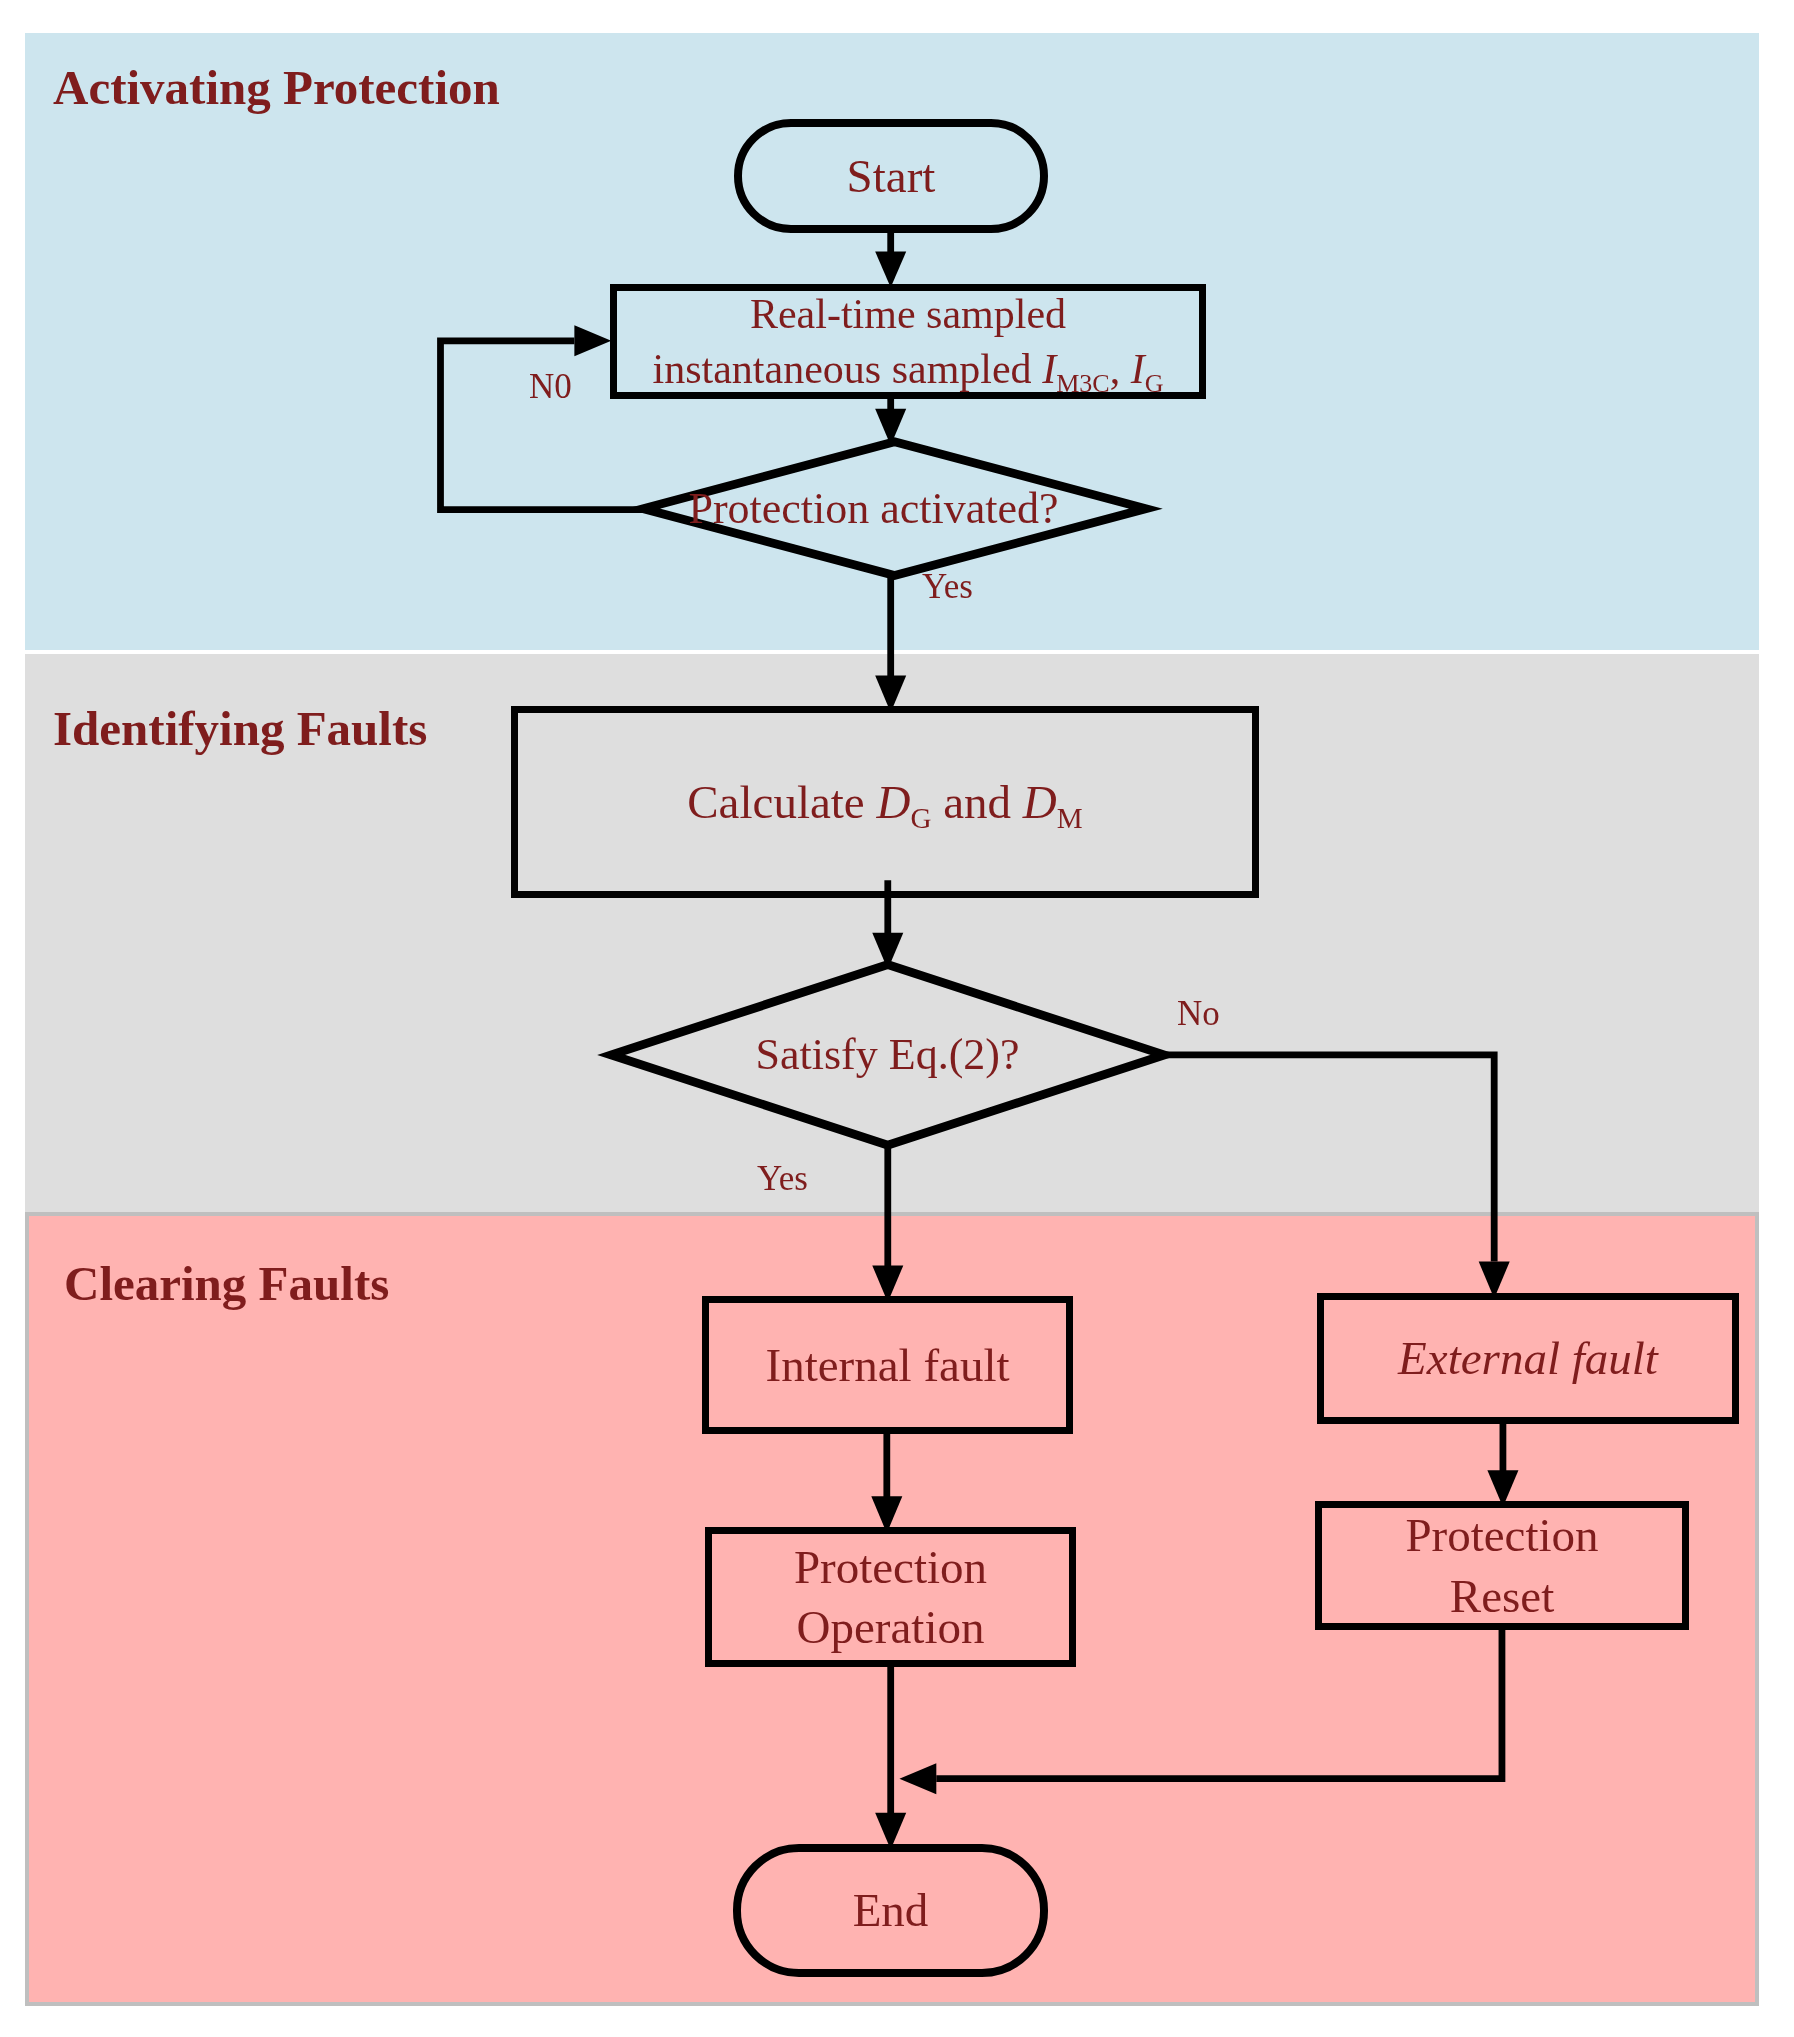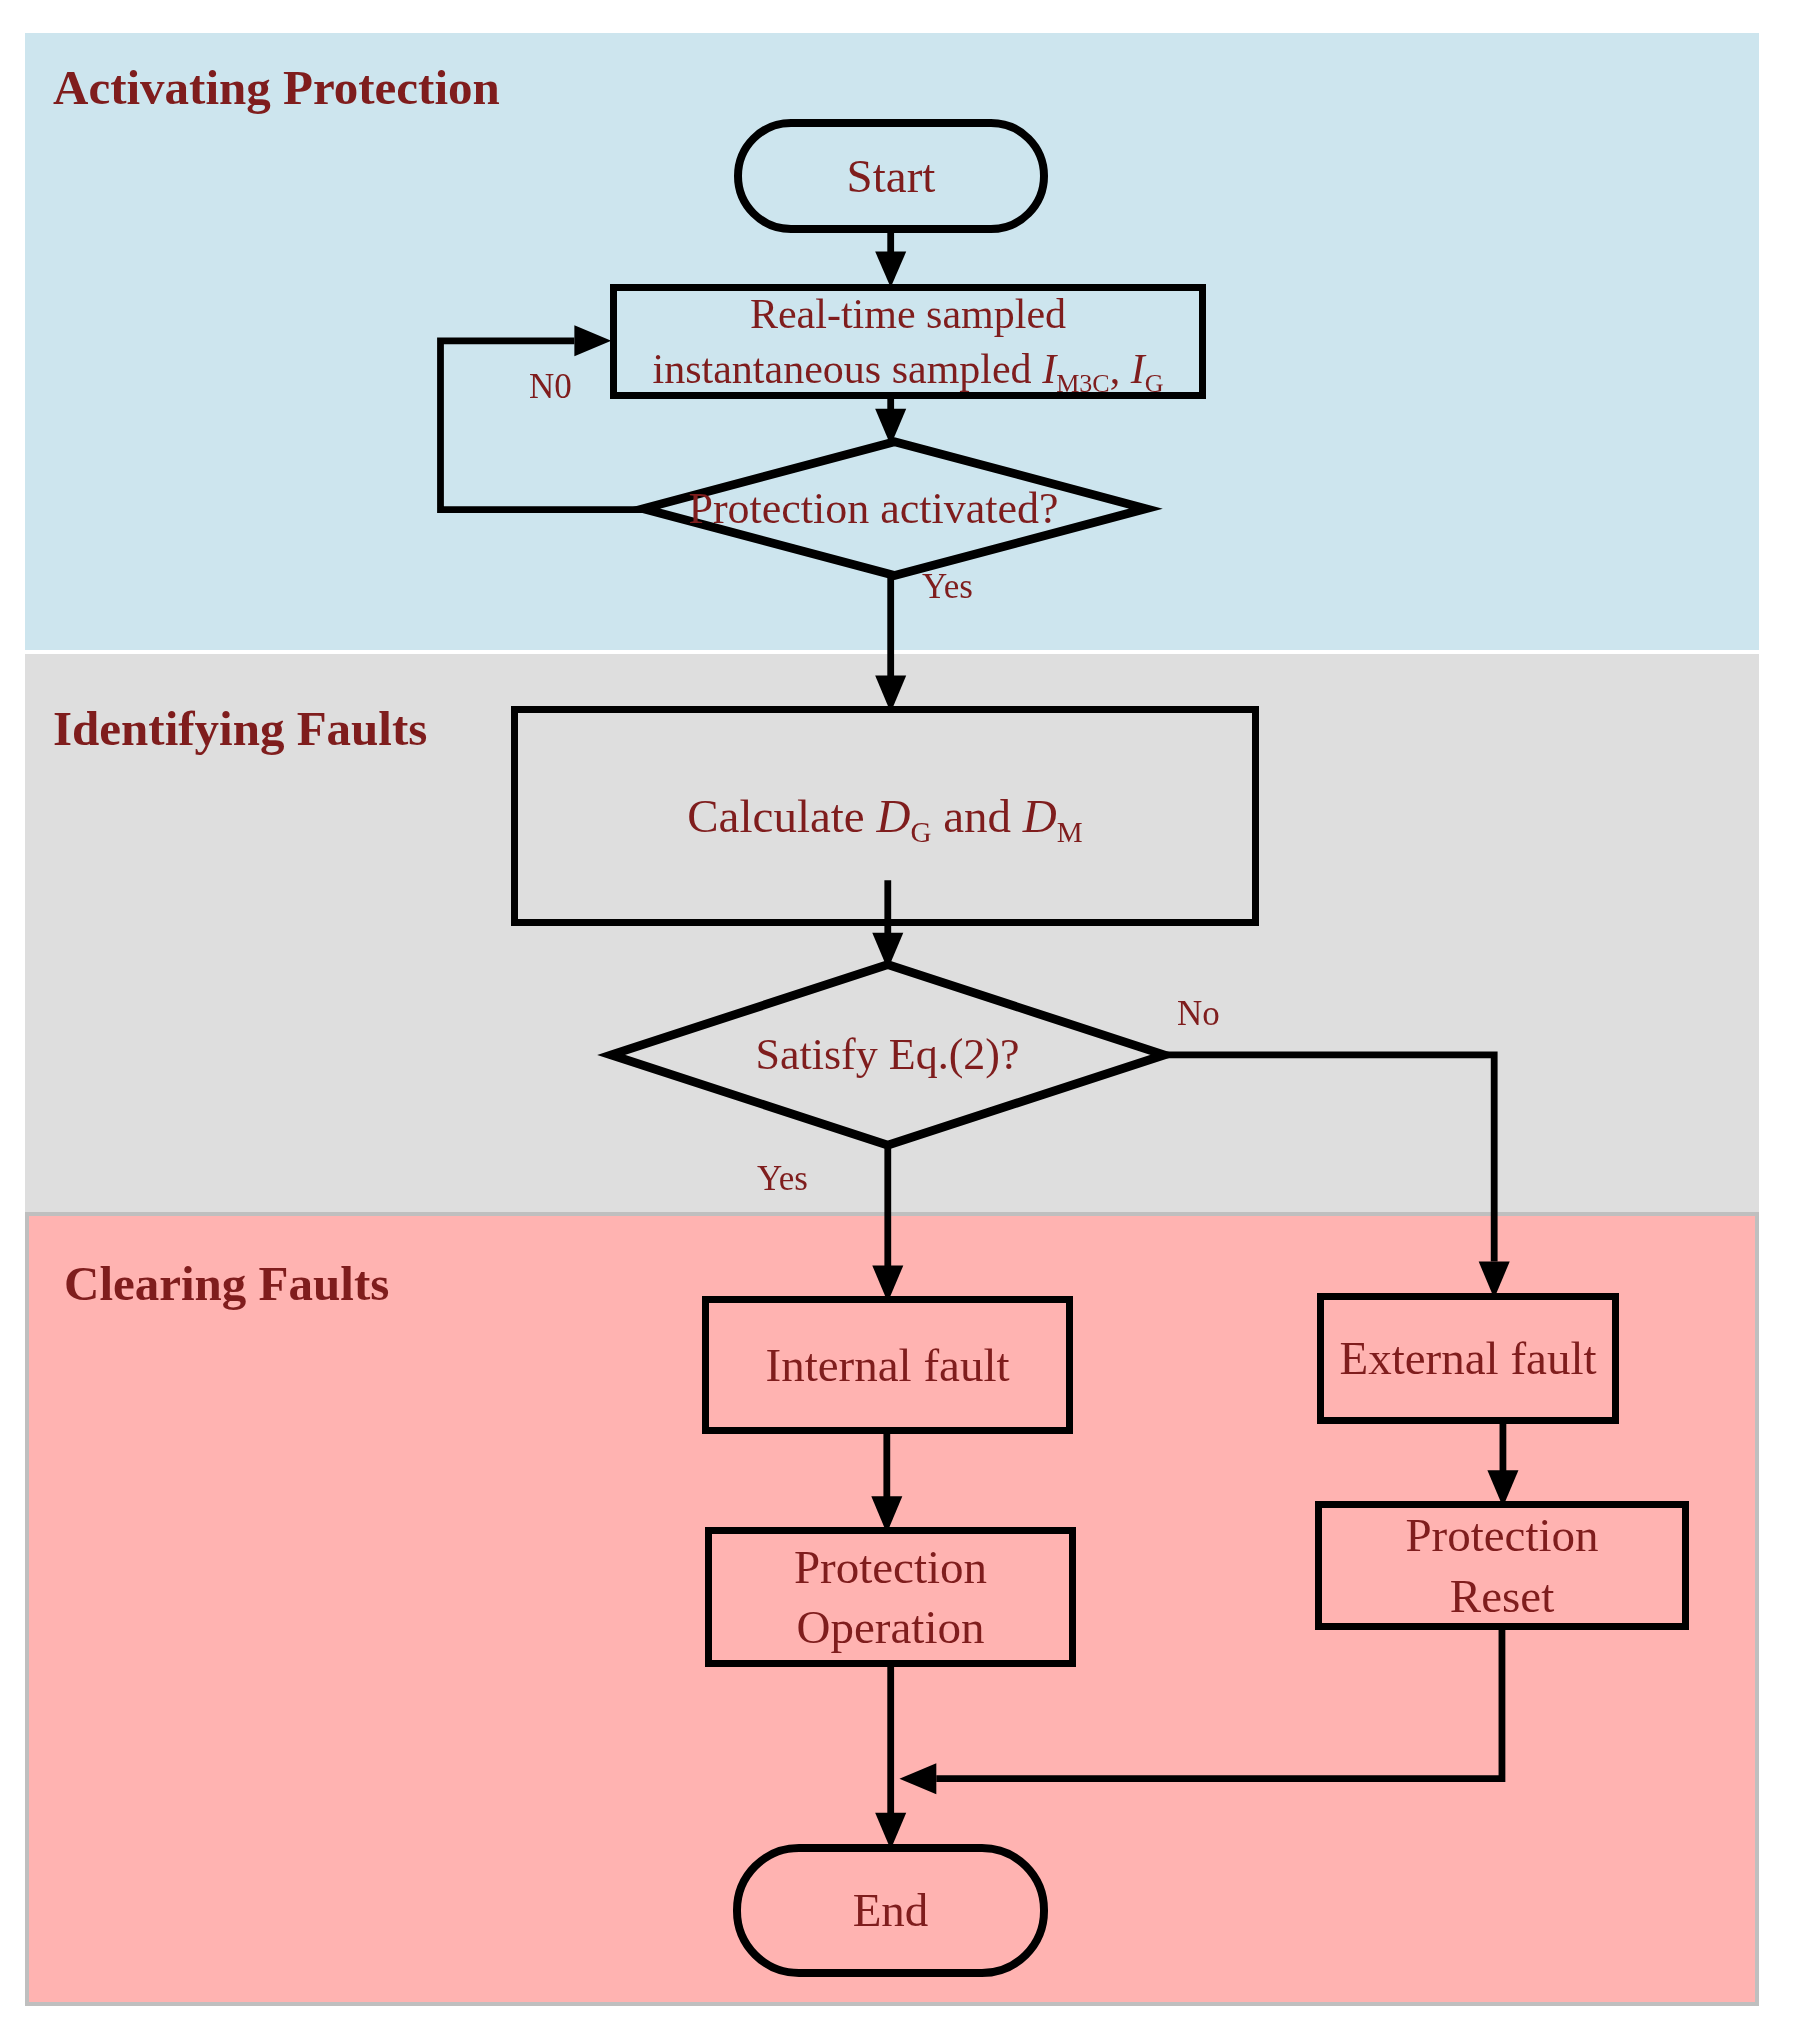--- a/index.html
+++ b/index.html
@@ -78,33 +78,33 @@
 
   <div class="node rect" style="left:610px;top:284px;width:596px;height:115px;">
     <span class="small">Real-time sampled</span>
     <span class="small"><span>instantaneous sampled </span><i>I</i><sub>M3C</sub><span>, </span><i>I</i><sub>G</sub></span>
   </div>
 
   <div class="node diamond-text" style="left:622px;top:442px;width:503px;height:134px;">
     <span>Protection activated?</span>
   </div>
 
-  <div class="node rect" style="left:511px;top:706px;width:748px;height:220px;">
+  <div class="node rect" style="left:511px;top:706px;width:748px;height:192px;">
     <span><span>Calculate </span><i>D</i><sub>G</sub><span> and </span><i>D</i><sub>M</sub></span>
   </div>
 
   <div class="node diamond-text" style="left:611px;top:965px;width:553px;height:180px;">
     <span>Satisfy Eq.(2)?</span>
   </div>
 
   <div class="node rect" style="left:702px;top:1296px;width:371px;height:138px;">
     <span>Internal fault</span>
   </div>
 
-  <div class="node rect" style="left:1317px;top:1293px;width:302px;height:131px;">
+  <div class="node rect" style="left:1317px;top:1293px;width:422px;height:131px;font-style:italic;">
     <span>External fault</span>
   </div>
 
   <div class="node rect" style="left:705px;top:1527px;width:371px;height:140px;">
     <span>Protection</span>
     <span>Operation</span>
   </div>
 
   <div class="node rect" style="left:1315px;top:1501px;width:374px;height:129px;">
     <span>Protection</span>

